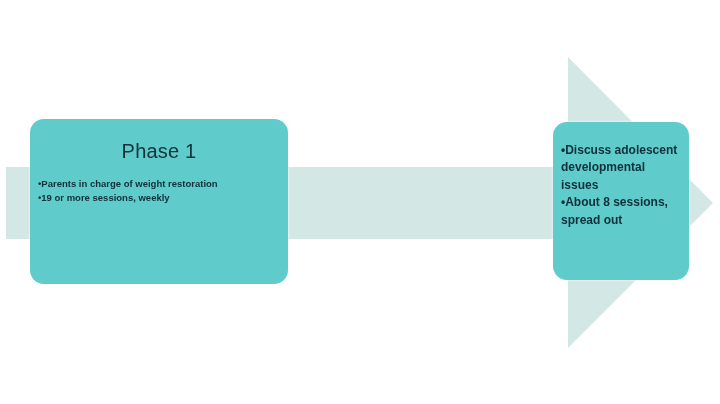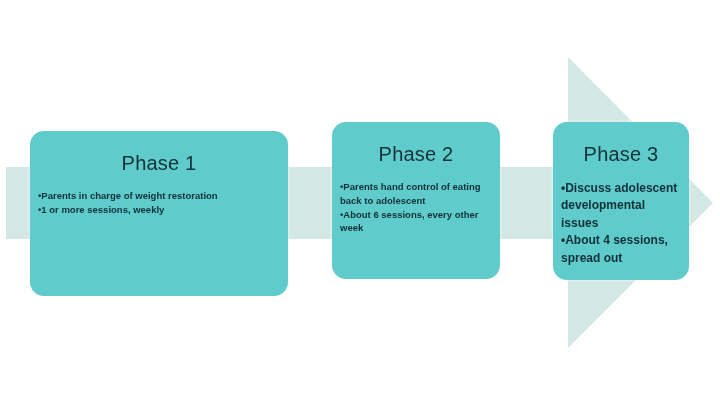--- a/index.html
+++ b/index.html
@@ -61,21 +61,21 @@
   .phase-bullets li {
     margin: 0;
     padding: 0 8px;
   }
   .phase-bullets li::before {
     content: "\2022";
     margin-right: 0px;
   }
 
   
-  #card-phase-1 { left: 30px;  top: 119px; width: 258px; height: 165px; margin-top: 12px; }
+  #card-phase-1 { left: 30px;  top: 119px; width: 258px; height: 165px; }
   #card-phase-2 { left: 332px; top: 122px; width: 168px; height: 157px; }
   #card-phase-3 { left: 553px; top: 122px; width: 136px; height: 158px; }
 
   #card-phase-1 .phase-bullets { font-size: 9.5px; }
   #card-phase-2 .phase-bullets { font-size: 9.5px; }
   #card-phase-3 .phase-bullets { font-size: 12px; }
 </style>
 </head>
 <body>
 
@@ -83,33 +83,25 @@
 
   <svg id="arrow-bg" viewBox="0 0 720 404" width="720" height="404" xmlns="http://www.w3.org/2000/svg">
     <rect x="6" y="167" width="610" height="72" fill="#D3E7E5"></rect>
     <polygon points="568,57 713,203 568,348" fill="#D3E7E5"></polygon>
   </svg>
 
   <div class="phase-card" id="card-phase-1">
     <div class="phase-title">Phase 1</div>
     <ul class="phase-bullets">
       <li>Parents in charge of weight restoration</li>
-      <li>1 or more sessions, weekly</li>
+      <li>19 or more sessions, weekly</li>
     </ul>
   </div>
 
-  <div class="phase-card" id="card-phase-2">
-    <div class="phase-title">Phase 2</div>
-    <ul class="phase-bullets">
-      <li>Parents hand control of eating back to adolescent</li>
-      <li>About 6 sessions, every other week</li>
-    </ul>
-  </div>
 
   <div class="phase-card" id="card-phase-3">
-    <div class="phase-title">Phase 3</div>
     <ul class="phase-bullets">
       <li>Discuss adolescent developmental issues</li>
-      <li>About 4 sessions, spread out</li>
+      <li>About 8 sessions, spread out</li>
     </ul>
   </div>
 
 </div>
 
 </body></html>

